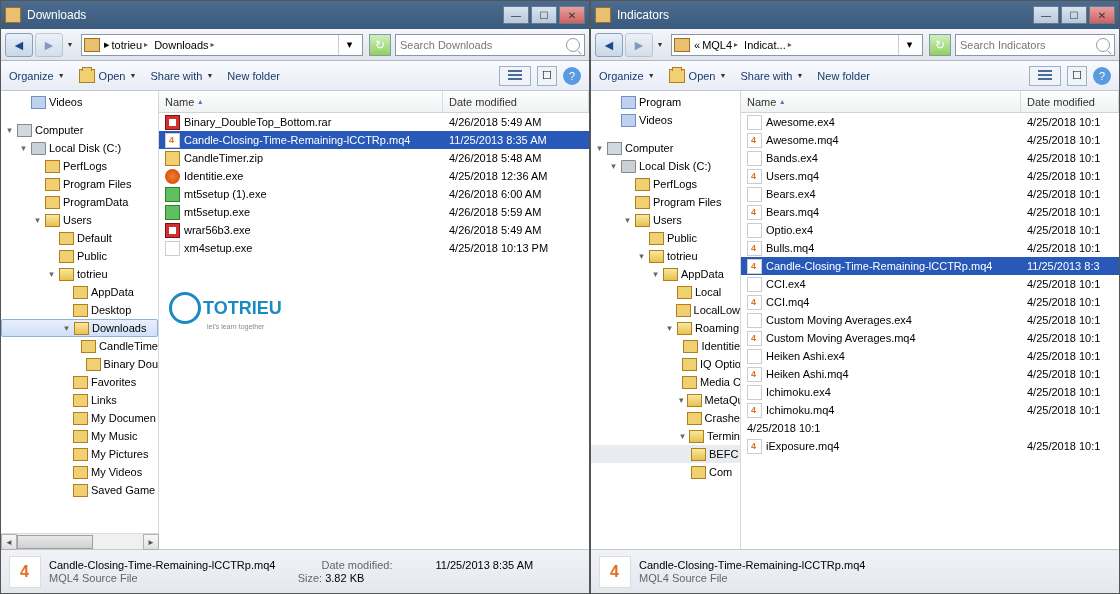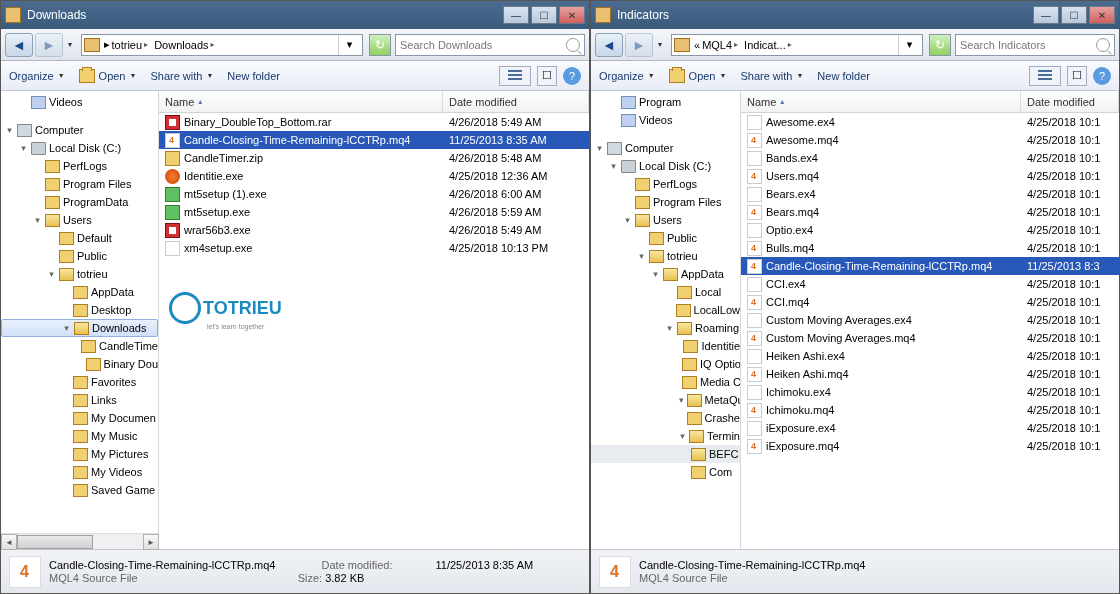--- a/index.html
+++ b/index.html
@@ -651,24 +651,20 @@
             <div class="cell">4/25/2018 10:1</div>
           </div>
           <div class="row">
             <div class="cell" style="width:280px">
               <div class="ficon ficonMq4"></div>
               <span>Ichimoku.mq4</span>
             </div>
             <div class="cell">4/25/2018 10:1</div>
           </div>
           <div class="row">
-            <div class="cell" style="width:280px">
-              <div class="ficon ficonEx4"></div>
-              <span>iExposure.ex4</span>
-            </div>
             <div class="cell">4/25/2018 10:1</div>
           </div>
           <div class="row">
             <div class="cell" style="width:280px">
               <div class="ficon ficonMq4"></div>
               <span>iExposure.mq4</span>
             </div>
             <div class="cell">4/25/2018 10:1</div>
           </div>
         </div>

